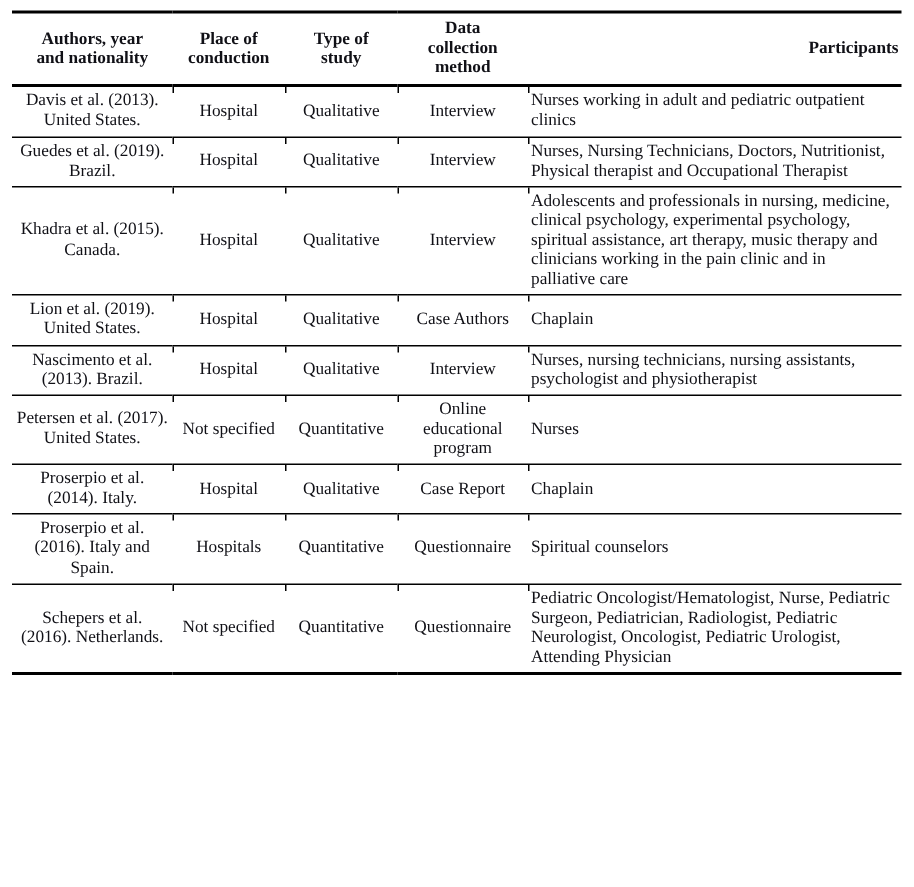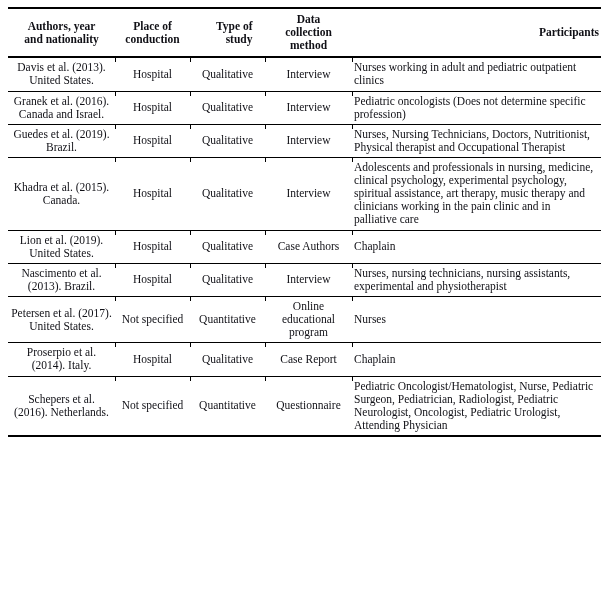--- a/index.html
+++ b/index.html
@@ -36,21 +36,21 @@
 
   th {
     font-weight: bold;
     text-align: center;
     vertical-align: middle;
     padding: 4px 2px;
   }
   th.left { text-align: right; }
   th .hw { display: inline-block; }
   th:nth-child(1) .hw { max-width: 86px; }
-  th:nth-child(3) .hw { max-width: 50px; text-align: right; }
+  th:nth-child(3) .hw { max-width: 50px; }
   th:nth-child(4) .hw { max-width: 58px; }
 
   td {
     vertical-align: middle;
     padding: 3px 3px;
     
     background-image: linear-gradient(#000, #000);
     background-size: 1px 4px;
     background-position: left top;
     background-repeat: no-repeat;
@@ -82,27 +82,20 @@
     </thead>
     <tbody>
         <tr>
           <td class="center">Davis et al. (2013). United States.</td>
           <td class="center">Hospital</td>
           <td class="center">Qualitative</td>
           <td class="center">Interview</td>
           <td class="left">Nurses working in adult and pediatric outpatient clinics</td>
         </tr>
         <tr>
-          <td class="center">Granek et al. (2016). Canada and Israel.</td>
-          <td class="center">Hospital</td>
-          <td class="center">Qualitative</td>
-          <td class="center">Interview</td>
-          <td class="left">Pediatric oncologists (Does not determine specific profession)</td>
-        </tr>
-        <tr>
           <td class="center">Guedes et al. (2019). Brazil.</td>
           <td class="center">Hospital</td>
           <td class="center">Qualitative</td>
           <td class="center">Interview</td>
           <td class="left">Nurses, Nursing Technicians, Doctors, Nutritionist, Physical therapist and Occupational Therapist</td>
         </tr>
         <tr>
           <td class="center">Khadra et al. (2015). Canada.</td>
           <td class="center">Hospital</td>
           <td class="center">Qualitative</td>
@@ -114,37 +107,44 @@
           <td class="center">Hospital</td>
           <td class="center">Qualitative</td>
           <td class="center">Case Authors</td>
           <td class="left">Chaplain</td>
         </tr>
         <tr>
           <td class="center">Nascimento et al. (2013). Brazil.</td>
           <td class="center">Hospital</td>
           <td class="center">Qualitative</td>
           <td class="center">Interview</td>
-          <td class="left">Nurses, nursing technicians, nursing assistants, experimental and physiotherapist</td>
+          <td class="left">Nurses, nursing technicians, nursing assistants, psychologist and physiotherapist</td>
         </tr>
         <tr>
           <td class="center">Petersen et al. (2017). United States.</td>
           <td class="center">Not specified</td>
           <td class="center">Quantitative</td>
           <td class="center">Online educational program</td>
           <td class="left">Nurses</td>
         </tr>
         <tr>
           <td class="center">Proserpio et al. (2014). Italy.</td>
           <td class="center">Hospital</td>
           <td class="center">Qualitative</td>
           <td class="center">Case Report</td>
           <td class="left">Chaplain</td>
         </tr>
         <tr>
+          <td class="center">Proserpio et al. (2016). Italy and Spain.</td>
+          <td class="center">Hospitals</td>
+          <td class="center">Quantitative</td>
+          <td class="center">Questionnaire</td>
+          <td class="left">Spiritual counselors</td>
+        </tr>
+        <tr>
           <td class="center">Schepers et al. (2016). Netherlands.</td>
           <td class="center">Not specified</td>
           <td class="center">Quantitative</td>
           <td class="center">Questionnaire</td>
           <td class="left">Pediatric Oncologist/Hematologist, Nurse, Pediatric Surgeon, Pediatrician, Radiologist, Pediatric Neurologist, Oncologist, Pediatric Urologist, Attending Physician</td>
         </tr>
       </tbody>
   </table>
 </div>
 

